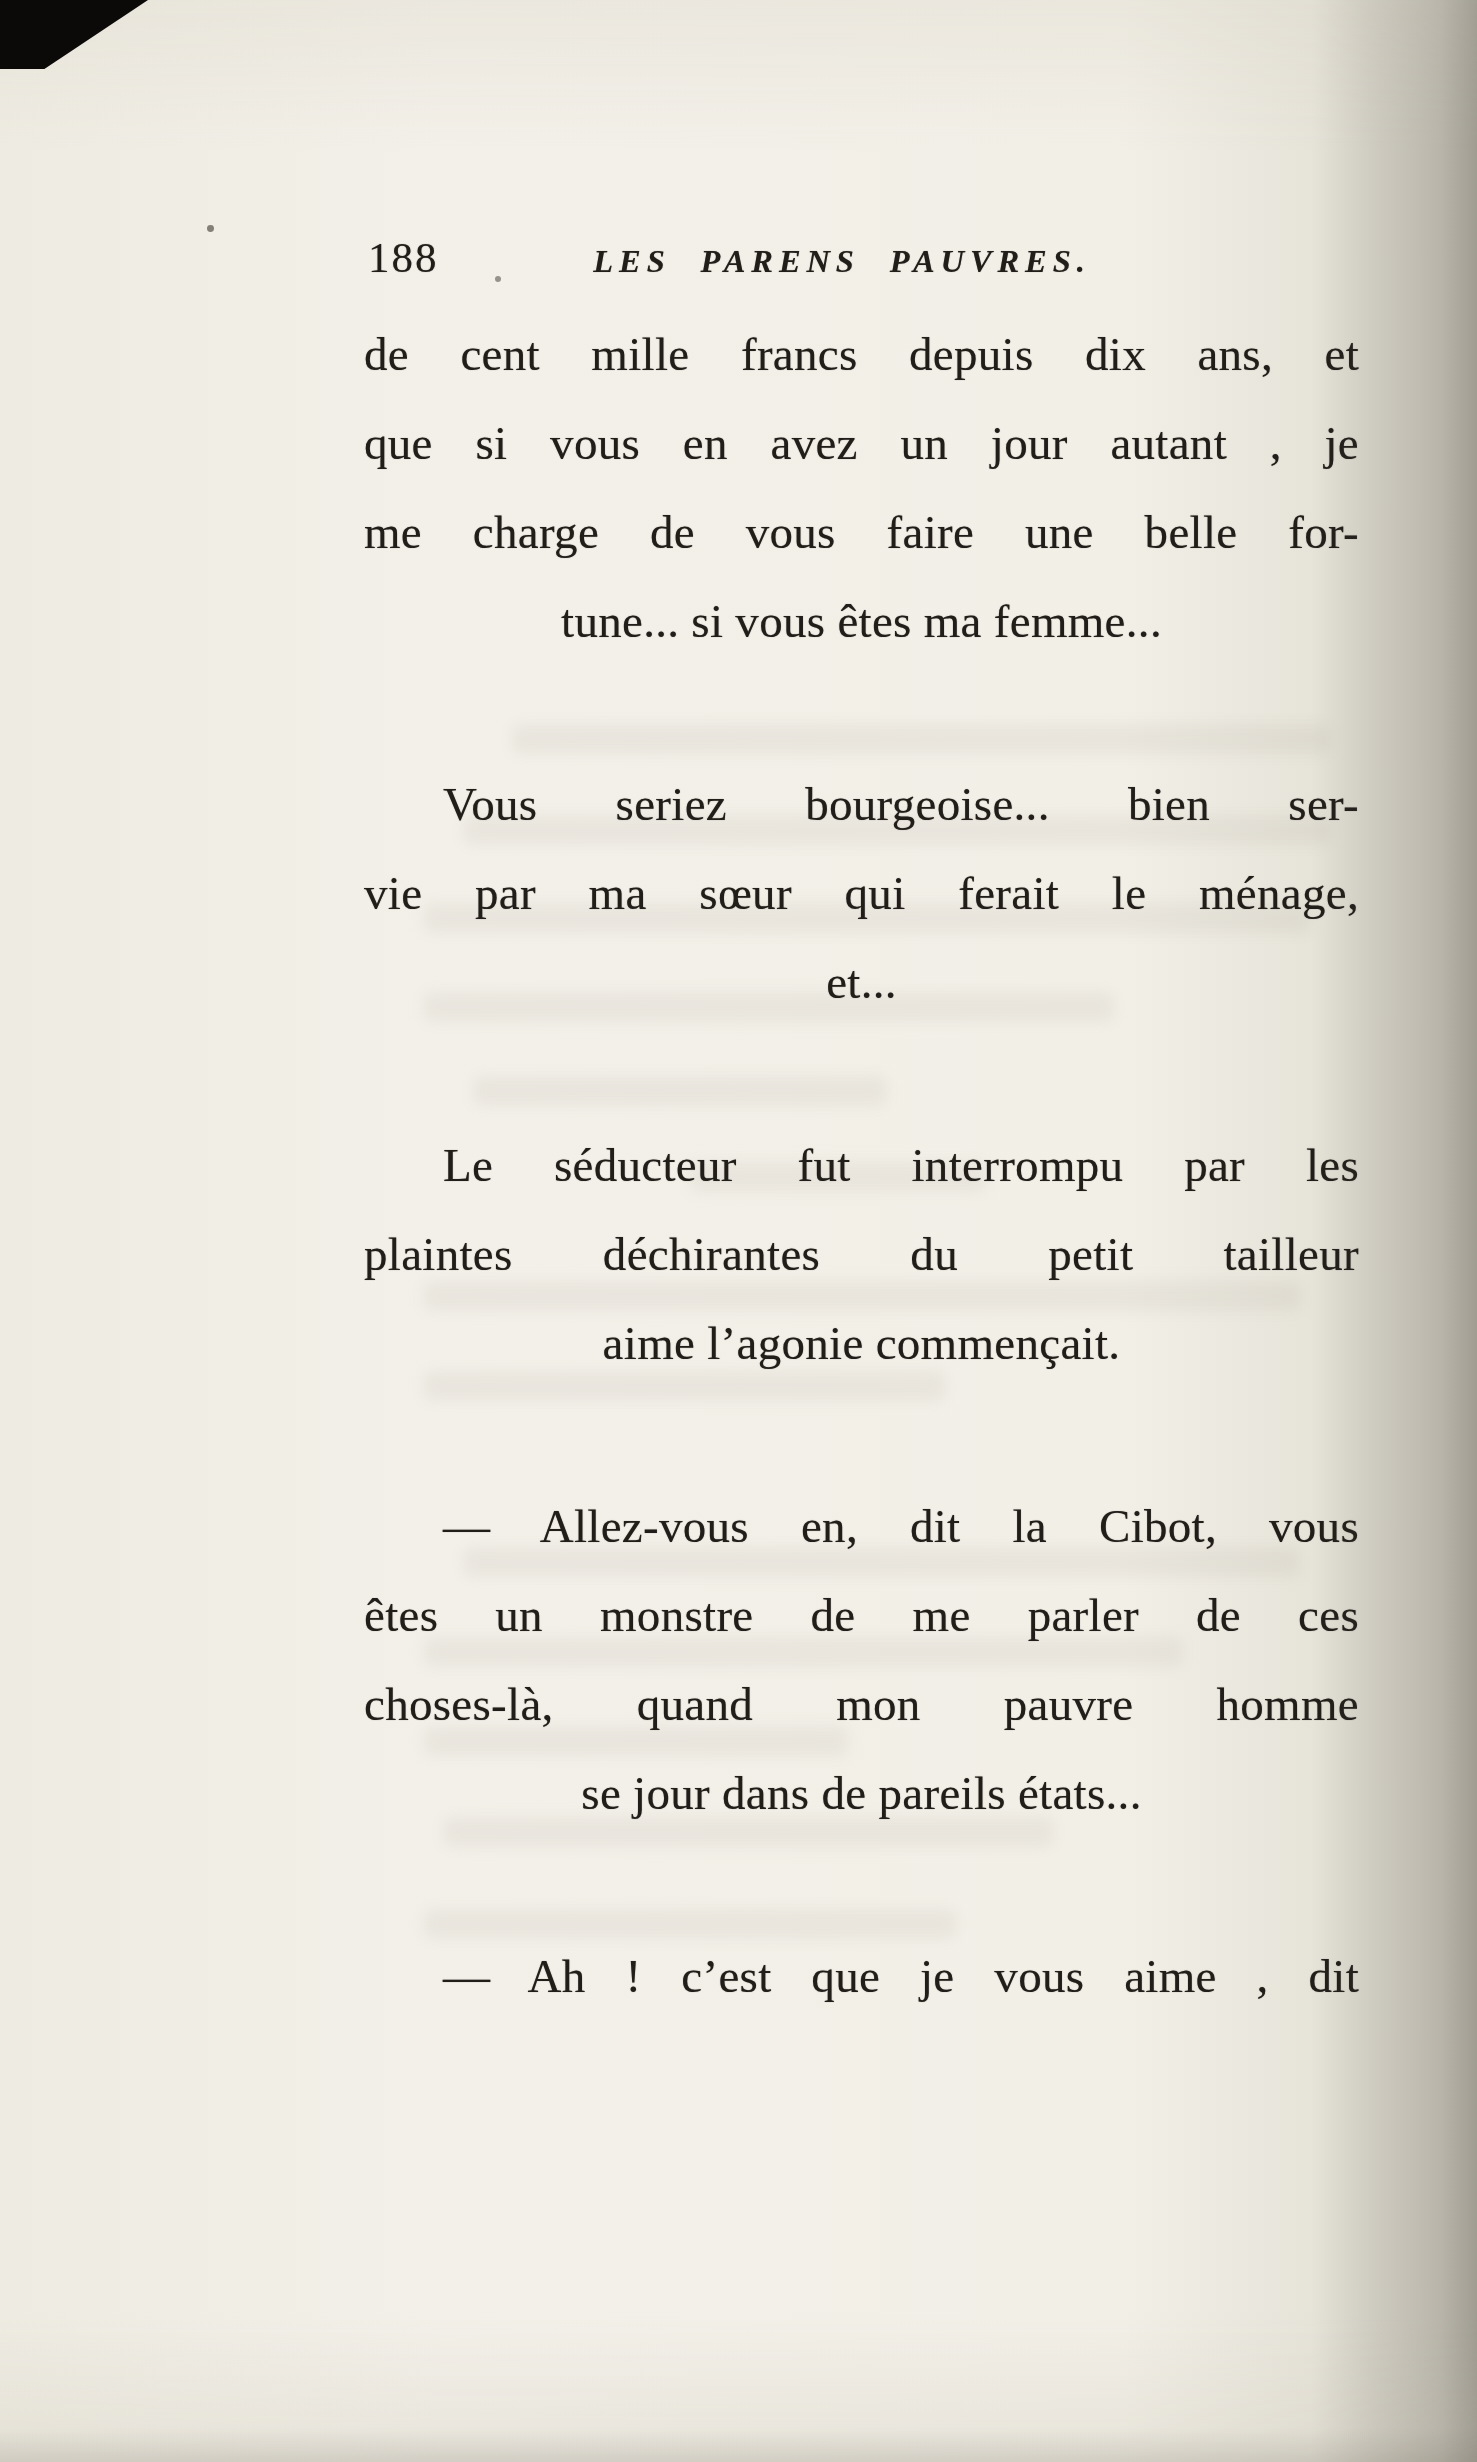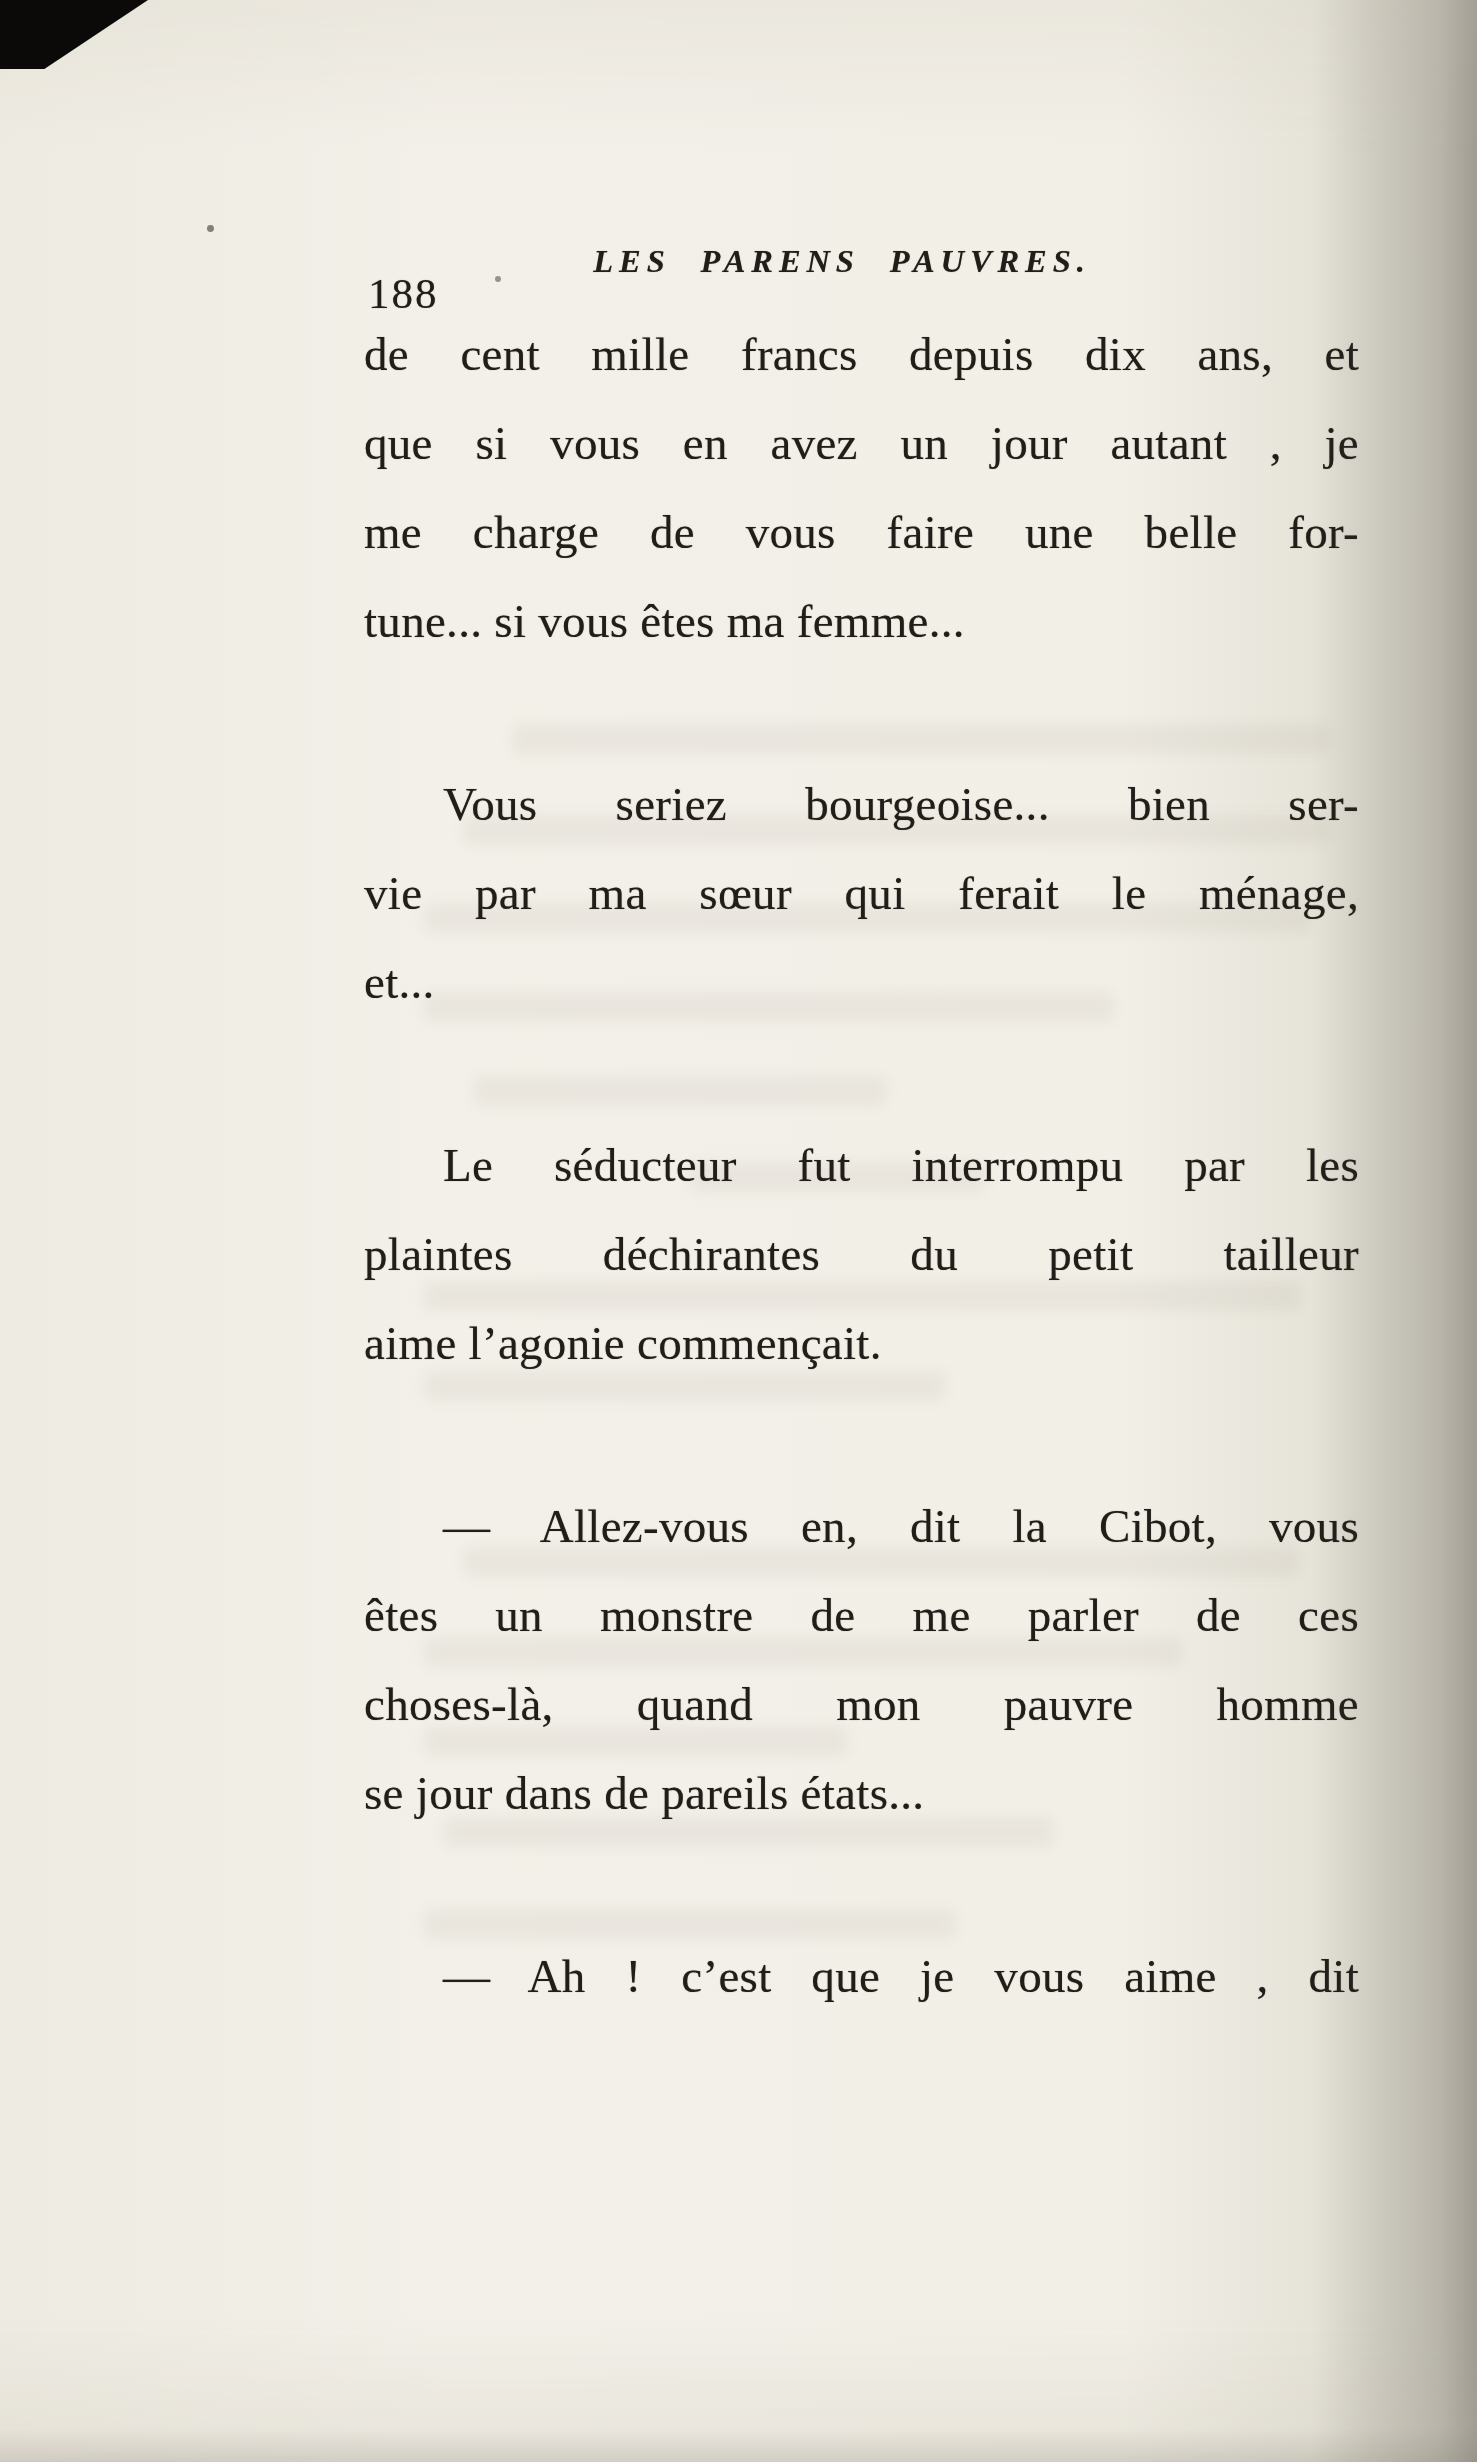--- a/index.html
+++ b/index.html
@@ -49,42 +49,41 @@
 
   
   .page-header {
     position: absolute; top: 232px; left: 364px;
     width: 995px; height: 61px;
   }
   .page-number {
     position: absolute; left: 3.9px; top: 0;
     font-size: 43px; line-height: 51px; letter-spacing: 2px;
     text-shadow: 0 0 1px rgba(33,29,25,0.5);
-    margin-top: 36px;
   }
   .running-title {
     position: absolute; left: 0; right: 39px; top: 7.9px;
     text-align: center;
     font-size: 32.5px; line-height: 43px; font-weight: bold;
     letter-spacing: 5.9px; word-spacing: 15.8px;
     text-shadow: 0 0 1px rgba(33,29,25,0.45);
     font-style: italic;
   }
 
   
   .text-block {
     position: absolute; left: 364px; top: 310px; width: 995px;
   }
   .paragraph { margin-top: 94px; }
   .paragraph:first-child { margin-top: 0; }
   .line {
     height: 89px; line-height: 89px;
     font-size: 47px; letter-spacing: 0.3px;
     text-shadow: 0 0 1px rgba(33,29,25,0.5);
-    text-align: left;
+    text-align: center;
   }
   .line.just { text-align: justify; text-align-last: justify; }
   .line.indent { padding-left: 79px; }
 </style>
 </head>
 <body>
 
 <div class="ghost" style="left:512px;top:724px;width:818px;"></div>
 <div class="ghost" style="left:463px;top:815px;width:867px;"></div>
 <div class="ghost" style="left:424px;top:903px;width:887px;"></div>

